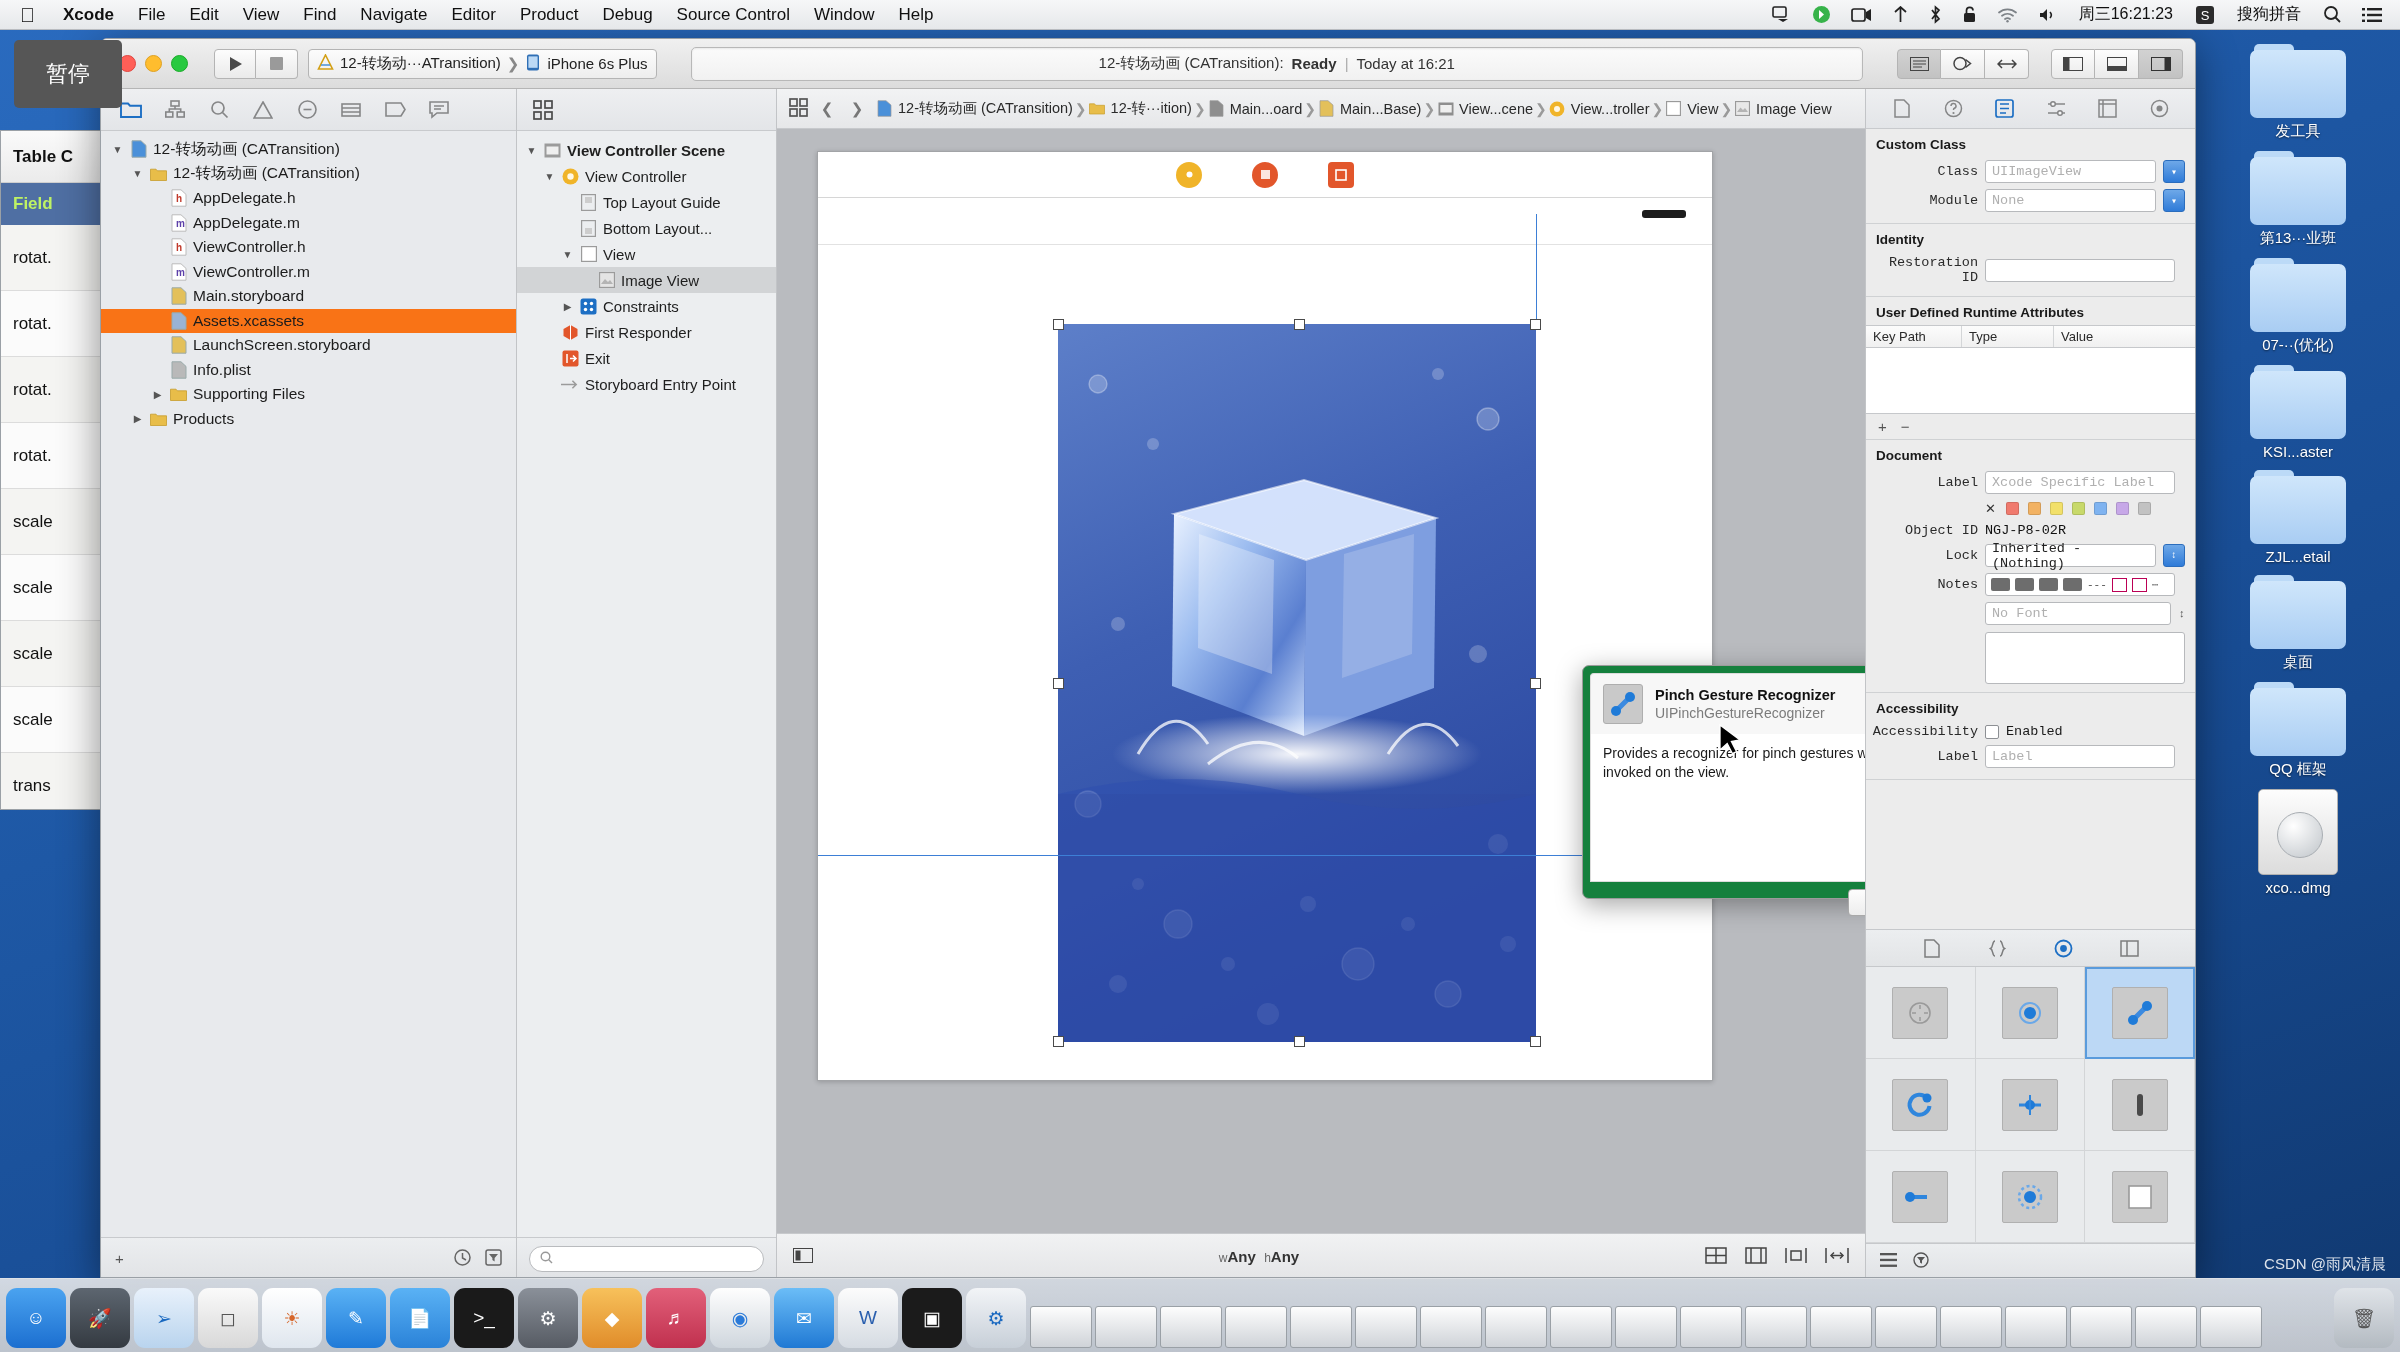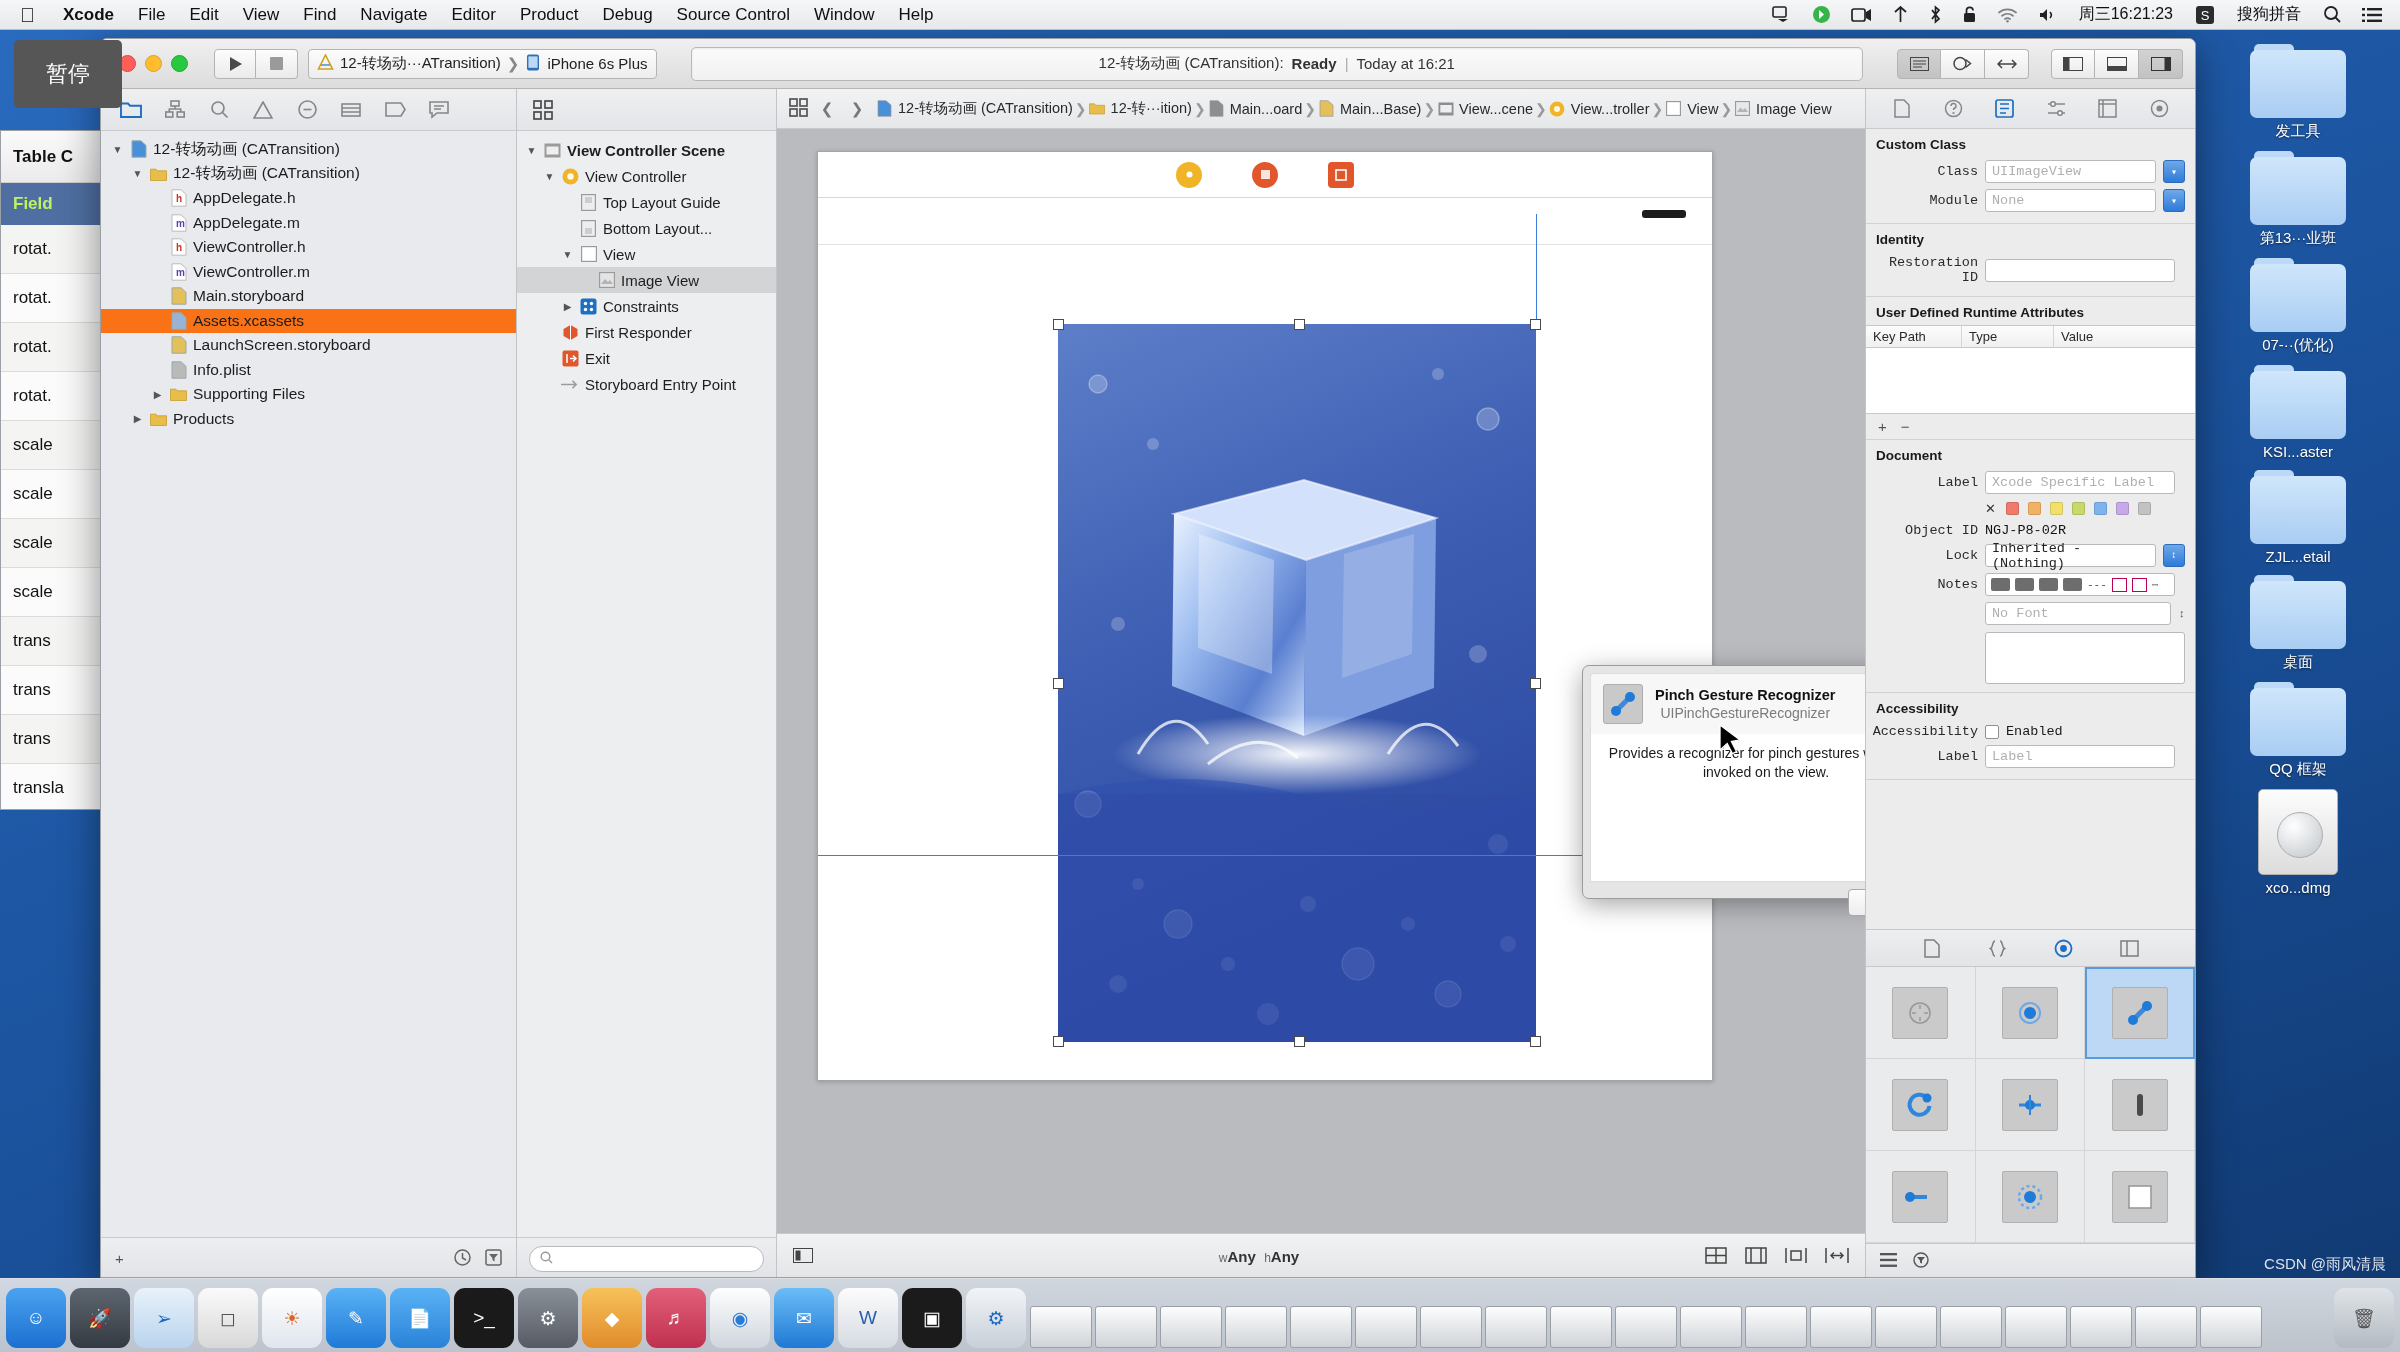--- a/index.html
+++ b/index.html
@@ -144,22 +144,22 @@
   .statusstrip{position:absolute;right:26px;top:58px;width:44px;height:8px;border-radius:3px;background:#1d1d1d;}
 
   .selbox{position:absolute;left:240px;top:172px;width:478px;height:718px;}
   .selimg{position:absolute;inset:0;overflow:hidden;}
   .handle{position:absolute;width:11px;height:11px;background:#fff;border:1px solid #4a4a4a;}
   .guideV{position:absolute;left:478px;top:-110px;width:1px;height:110px;background:#3d7fd6;}
   .guideH{position:absolute;left:-240px;top:531px;width:896px;height:1px;background:#3d7fd6;}
 
   
   #popover{position:absolute;left:805px;top:536px;width:368px;height:234px;
-    background:#e5e5e5;border:1px solid #9b9b9b;border-radius:7px;
-    box-shadow:0 6px 26px rgba(0,0,0,.35);padding:7px;z-index:40;text-align:center;}
+    background:#15803d;border:1px solid #9b9b9b;border-radius:7px;
+    box-shadow:0 6px 26px rgba(0,0,0,.35);padding:7px;z-index:40;}
   .povhead{background:#f7f7f7;border:1px solid #dcdcdc;border-bottom:none;border-radius:4px 4px 0 0;
     display:flex;align-items:center;gap:12px;padding:10px 12px;}
   .povicon{width:40px;height:40px;background:#c9c9c9;border:1px solid #aeaeae;border-radius:3px;
     display:flex;align-items:center;justify-content:center;}
   .povtitle{font-size:14.5px;font-weight:bold;color:#111;}
   .povsub{font-size:14px;color:#7b7b7b;margin-top:2px;}
   .povdesc{background:#fff;border:1px solid #dcdcdc;border-top:none;height:148px;padding:10px 12px;
     font-size:14px;color:#1a1a1a;line-height:1.35;}
   .povfoot{display:flex;justify-content:flex-end;padding-top:7px;}
   .donebtn{min-width:94px;height:27px;background:linear-gradient(#fdfdfd,#ededed);
@@ -214,21 +214,21 @@
     display:flex;align-items:center;justify-content:center;}
   .libfoot{height:36px;background:linear-gradient(#eceef0,#e1e3e6);border-top:1px solid #c6c8cb;
     display:flex;align-items:center;gap:16px;padding:0 14px;font-size:13px;color:#555;}
 
   
   #bgtable{position:absolute;left:0px;top:130px;width:150px;height:680px;background:#f4f4f2;
     border:1px solid #9aa0a6;z-index:10;font-size:17px;color:#111;overflow:hidden;}
   #bgtable .th{height:52px;display:flex;align-items:center;padding:0 12px;font-weight:bold;
     background:linear-gradient(#fafafa,#ebebeb);border-bottom:1px solid #cfcfcf;}
   #bgtable .th2{height:42px;display:flex;align-items:center;padding:0 12px;font-weight:bold;color:#bef264;background:#4f6fa3;}
-  #bgtable .tr{height:49px;display:flex;align-items:center;padding:0 12px;border-bottom:1px solid #dcdcdc;}
+  #bgtable .tr{height:66px;display:flex;align-items:center;padding:0 12px;border-bottom:1px solid #dcdcdc;}
   #bgtable .tr:nth-child(even){background:#fbfbfb;}
 
   
   #deskicons{position:absolute;right:0;top:36px;width:204px;z-index:15;
     display:flex;flex-direction:column;align-items:center;gap:10px;padding-top:8px;}
   .dicon{width:190px;display:flex;flex-direction:column;align-items:center;gap:4px;}
   .folder{width:96px;height:74px;position:relative;}
   .folder .back{position:absolute;left:0;top:6px;width:96px;height:68px;border-radius:7px;
     background:linear-gradient(#cfe6fb,#a9cdf3);}
   .folder .tab{position:absolute;left:4px;top:0;width:40px;height:12px;border-radius:5px 5px 0 0;background:#bcdaf7;}

